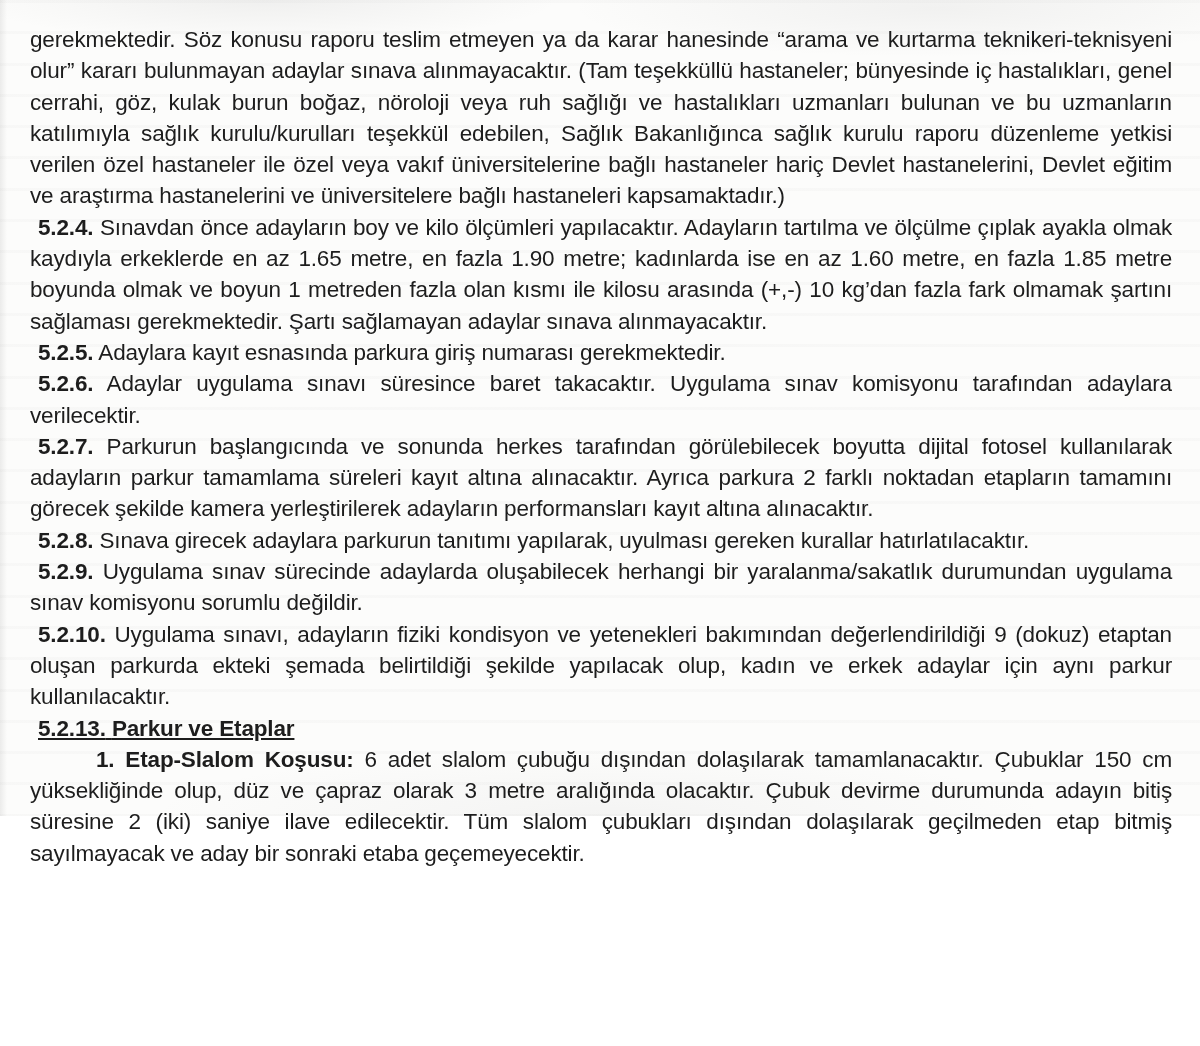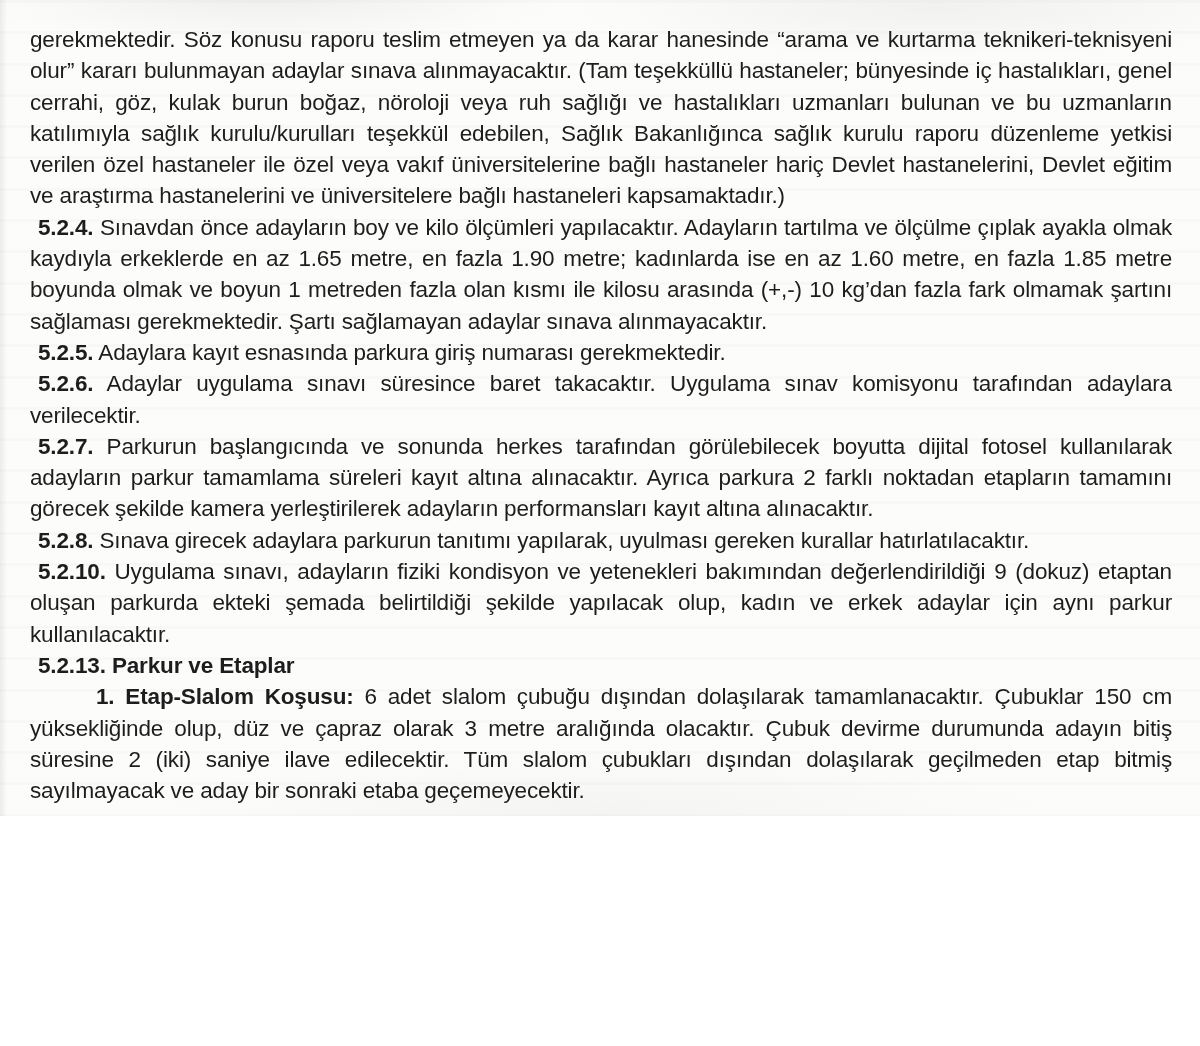--- a/index.html
+++ b/index.html
@@ -23,40 +23,41 @@
     background-color: #fcfcfb;
     background-image:
       linear-gradient(90deg, rgba(90,90,90,0.10), rgba(0,0,0,0) 7px),
       radial-gradient(ellipse 420px 60px at 22% 0%, rgba(130,130,130,0.10), rgba(0,0,0,0) 70%),
       radial-gradient(ellipse 520px 70px at 78% 1%, rgba(130,130,130,0.09), rgba(0,0,0,0) 70%),
       radial-gradient(ellipse 600px 90px at 50% 100%, rgba(140,140,140,0.07), rgba(0,0,0,0) 75%),
       repeating-linear-gradient(180deg, rgba(150,150,150,0.045) 0px, rgba(150,150,150,0.045) 3px, rgba(0,0,0,0) 3px, rgba(0,0,0,0) 31.3px);
   }
   .page p { margin: 0; }
   .num { font-weight: bold; margin-left: 8px; }
-  .bold-line { font-weight: bold; }
+  .bold-line { font-weight: bold; text-decoration: underline; }
   .etap-para { text-indent: 58px; }
 </style>
 </head>
 <body>
 
 <div class="page">
 
   <p><span>gerekmektedir. Söz konusu raporu teslim etmeyen ya da karar hanesinde “arama ve kurtarma teknikeri-teknisyeni olur” kararı bulunmayan adaylar sınava alınmayacaktır. (Tam teşekküllü hastaneler; bünyesinde iç hastalıkları, genel cerrahi, göz, kulak burun boğaz, nöroloji veya ruh sağlığı ve hastalıkları uzmanları bulunan ve bu uzmanların katılımıyla sağlık kurulu/kurulları teşekkül edebilen, Sağlık Bakanlığınca sağlık kurulu raporu düzenleme yetkisi verilen özel hastaneler ile özel veya vakıf üniversitelerine bağlı hastaneler hariç Devlet hastanelerini, Devlet eğitim ve araştırma hastanelerini ve üniversitelere bağlı hastaneleri kapsamaktadır.)</span></p>
 
   <p><b class="num">5.2.4.</b> <span>Sınavdan önce adayların boy ve kilo ölçümleri yapılacaktır. Adayların tartılma ve ölçülme çıplak ayakla olmak kaydıyla erkeklerde en az 1.65 metre, en fazla 1.90 metre; kadınlarda ise en az 1.60 metre, en fazla 1.85 metre boyunda olmak ve boyun 1 metreden fazla olan kısmı ile kilosu arasında (+,-) 10 kg’dan fazla fark olmamak şartını sağlaması gerekmektedir. Şartı sağlamayan adaylar sınava alınmayacaktır.</span></p>
 
   <p><b class="num">5.2.5.</b> <span>Adaylara kayıt esnasında parkura giriş numarası gerekmektedir.</span></p>
 
   <p><b class="num">5.2.6.</b> <span>Adaylar uygulama sınavı süresince baret takacaktır. Uygulama sınav komisyonu tarafından adaylara verilecektir.</span></p>
 
   <p><b class="num">5.2.7.</b> <span>Parkurun başlangıcında ve sonunda herkes tarafından görülebilecek boyutta dijital fotosel kullanılarak adayların parkur tamamlama süreleri kayıt altına alınacaktır. Ayrıca parkura 2 farklı noktadan etapların tamamını görecek şekilde kamera yerleştirilerek adayların performansları kayıt altına alınacaktır.</span></p>
 
   <p><b class="num">5.2.8.</b> <span>Sınava girecek adaylara parkurun tanıtımı yapılarak, uyulması gereken kurallar hatırlatılacaktır.</span></p>
 
+  <p><b class="num">5.2.9.</b> <span>Uygulama sınav sürecinde adaylarda oluşabilecek herhangi bir yaralanma/sakatlık durumundan uygulama sınav komisyonu sorumlu değildir.</span></p>
 
   <p><b class="num">5.2.10.</b> <span>Uygulama sınavı, adayların fiziki kondisyon ve yetenekleri bakımından değerlendirildiği 9 (dokuz) etaptan oluşan parkurda ekteki şemada belirtildiği şekilde yapılacak olup, kadın ve erkek adaylar için aynı parkur kullanılacaktır.</span></p>
 
 
 
   <p class="bold-line"><b class="num">5.2.13.</b> <b>Parkur ve Etaplar</b></p>
 
   <p class="etap-para"><b class="num">1. Etap-Slalom Koşusu:</b> <span>6 adet slalom çubuğu dışından dolaşılarak tamamlanacaktır. Çubuklar 150 cm yüksekliğinde olup, düz ve çapraz olarak 3 metre aralığında olacaktır. Çubuk devirme durumunda adayın bitiş süresine 2 (iki) saniye ilave edilecektir. Tüm slalom çubukları dışından dolaşılarak geçilmeden etap bitmiş sayılmayacak ve aday bir sonraki etaba geçemeyecektir.</span></p>
 
 </div>

